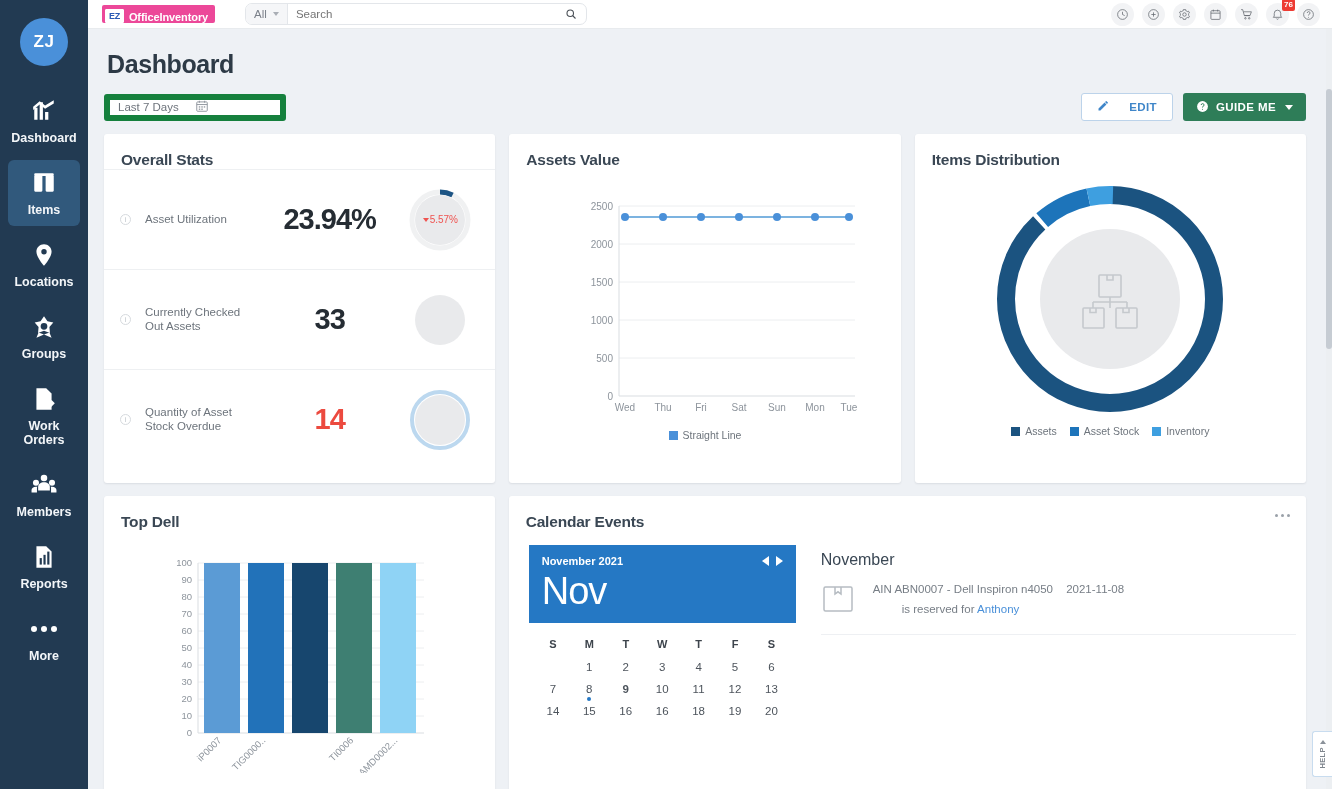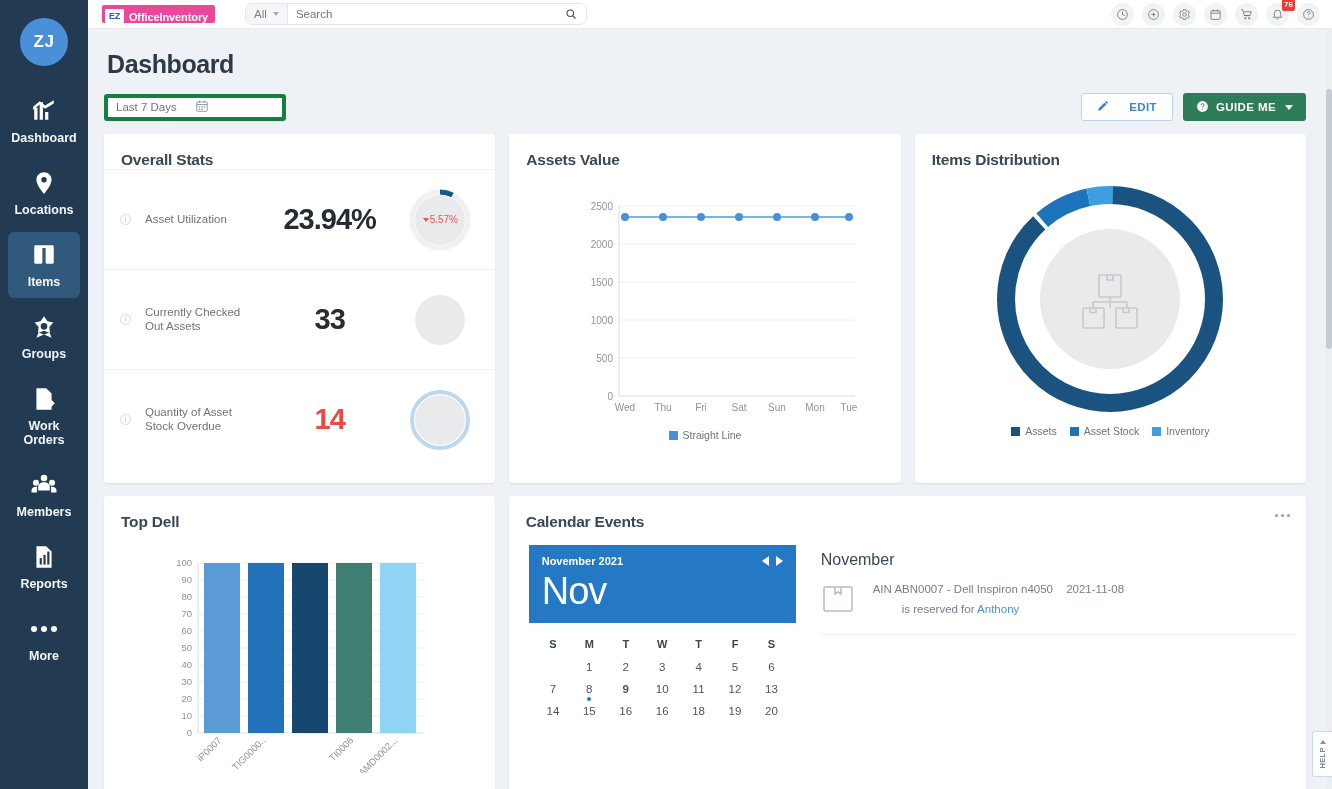--- a/index.html
+++ b/index.html
@@ -86,21 +86,21 @@
     font-size: 8px; line-height: 10px; border-radius: 2px; padding: 1px 2px;
     font-weight: bold; min-width: 13px; text-align: center;
   }
 
   
   .content { flex: 1; background: #eef1f5; padding: 12px 26px 0 16px; overflow: hidden; position: relative;}
   .page-title { font-size: 25px; color: #2d3a46; font-weight: bold; letter-spacing: -.4px; margin: 9px 0 0 3px;}
 
   .subbar { display: flex; align-items: center; margin-top: 14px; }
   .datepick {
-    width: 182px; height: 27px; background: #fff; border: 4px solid #15803d;
+    width: 182px; height: 27px; background: #fff; border: 6px solid #15803d;
     border-radius: 3px; display: flex; align-items: center; padding: 0 8px;
     font-size: 11.5px; color: #6e747c; cursor: pointer;
   }
   .datepick span { flex: 1; }
   .subbar-right { margin-left: auto; display: flex; align-items: center; gap: 10px; }
   .btn-edit {
     height: 28px; border: 1px solid #bcd3ea; background: #fff; color: #3f86c9;
     border-radius: 3px; font-size: 11.5px; font-weight: bold; letter-spacing: .4px;
     display: flex; align-items: center; gap: 20px; padding: 0 15px; cursor: pointer;
   }
@@ -197,38 +197,38 @@
     <div class="nav-item">
       <span>
         <svg class="nav-ico" viewBox="0 0 24 24">
             <path d="M3 20V9h3v11H3zm5 0V4h3v16H8zm5 0v-7h3v7h-3z"></path>
             <path d="M2 8l6-5 5 4 8-5v3l-8 5-5-4-6 5z"></path>
           </svg>
       </span>
       <span class="nav-label">Dashboard</span>
     </div>
 
-    <div class="nav-item">
-      <span>
-        <svg class="nav-ico" viewBox="0 0 24 24">
-            <path d="M12 2C8.1 2 5 5.1 5 9c0 5.2 7 13 7 13s7-7.8 7-13c0-3.9-3.1-7-7-7zm0 9.5A2.5 2.5 0 1 1 12 6.5a2.5 2.5 0 0 1 0 5z"></path>
-          </svg>
-      </span>
-      <span class="nav-label">Locations</span>
-    </div>
-
     <div class="nav-item active">
       <span>
         <svg class="nav-ico" viewBox="0 0 24 24">
             <rect x="3" y="5" width="7.5" height="15" rx="1"></rect>
             <rect x="13.5" y="5" width="7.5" height="15" rx="1"></rect>
             <rect x="3" y="3" width="18" height="2.6" rx="1"></rect>
           </svg>
       </span>
       <span class="nav-label">Items</span>
+    </div>
+
+    <div class="nav-item">
+      <span>
+        <svg class="nav-ico" viewBox="0 0 24 24">
+            <path d="M12 2C8.1 2 5 5.1 5 9c0 5.2 7 13 7 13s7-7.8 7-13c0-3.9-3.1-7-7-7zm0 9.5A2.5 2.5 0 1 1 12 6.5a2.5 2.5 0 0 1 0 5z"></path>
+          </svg>
+      </span>
+      <span class="nav-label">Locations</span>
     </div>
 
     <div class="nav-item">
       <span>
         <svg class="nav-ico" viewBox="0 0 24 24">
             <path d="M12 2l3.2 4.6 5.4 1.2-3.6 4.2.5 5.5L12 15.4 6.5 17.5l.5-5.5L3.4 7.8l5.4-1.2L12 2zm0 6.3a3.1 3.1 0 1 0 0 6.2 3.1 3.1 0 0 0 0-6.2z"></path>
             <path d="M7 17l-2 5 7-3 7 3-2-5-5 2-5-2z"></path>
           </svg>
       </span>
       <span class="nav-label">Groups</span>

